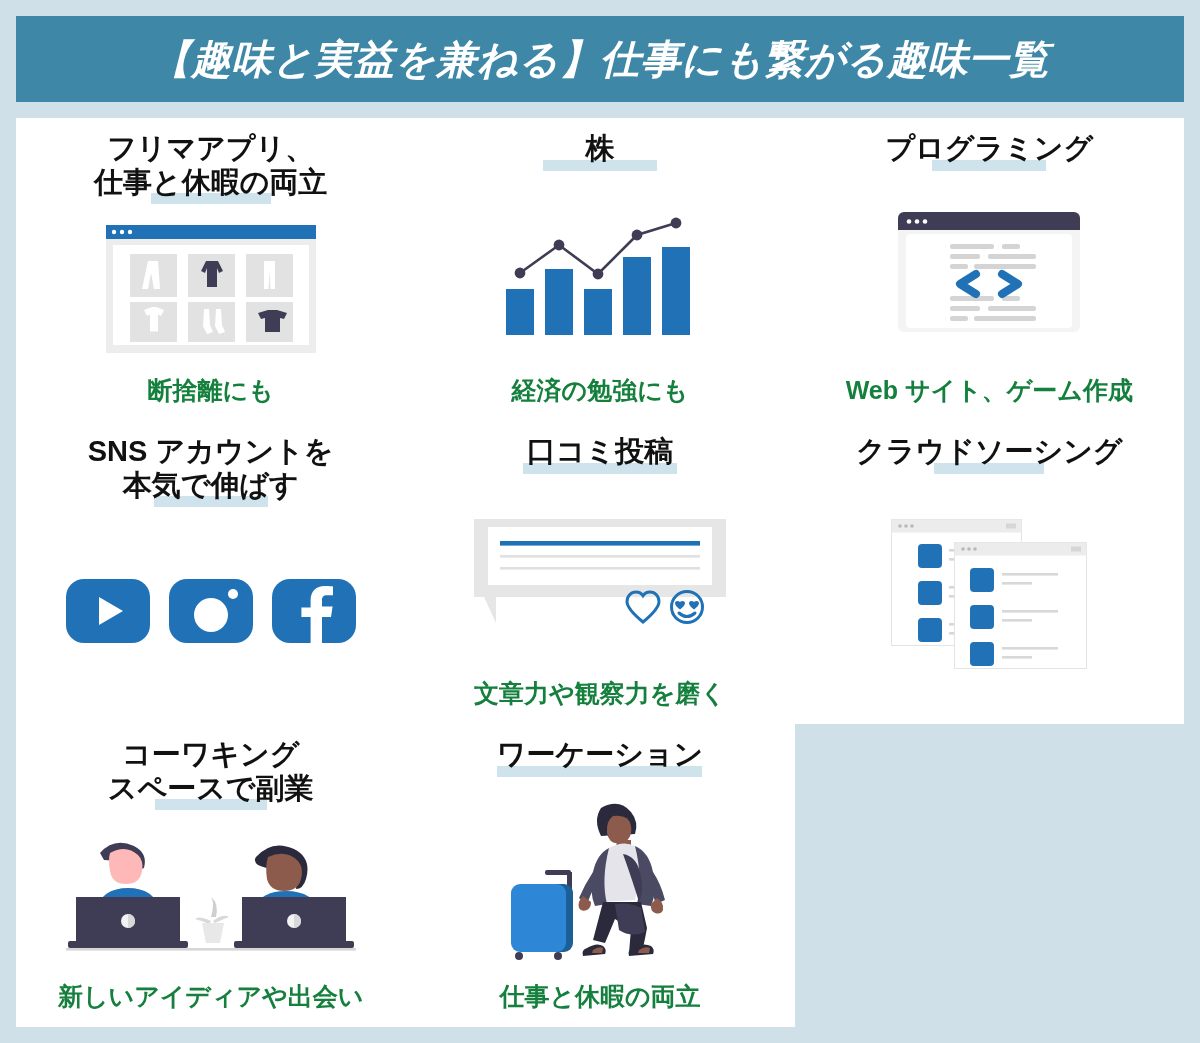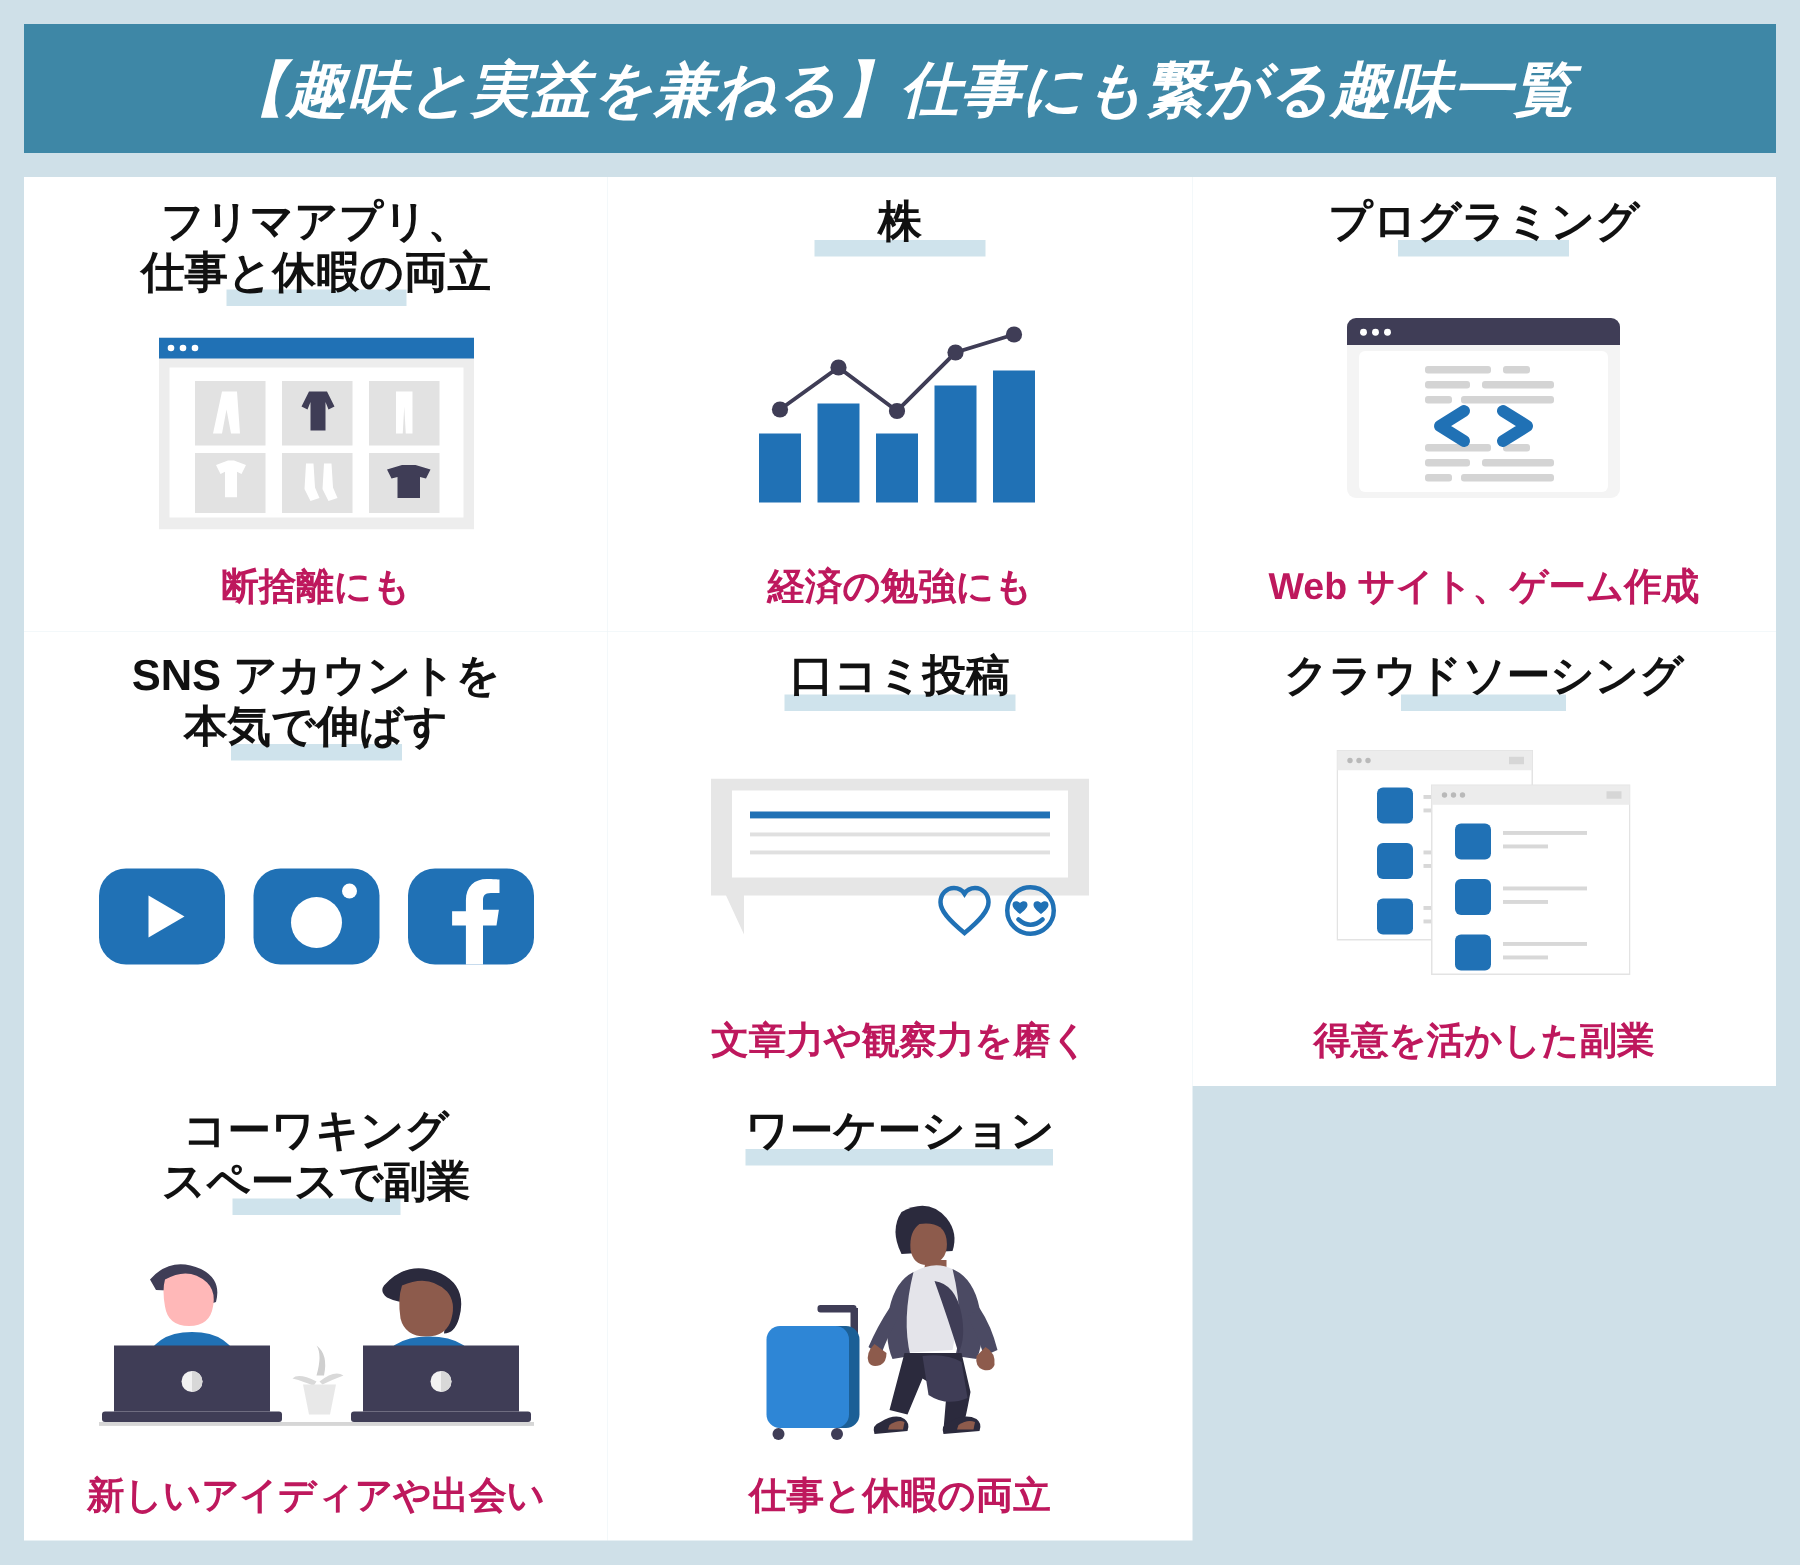--- a/index.html
+++ b/index.html
@@ -33,21 +33,21 @@
   .card-title{
     font-size:29px;font-weight:bold;color:#111;text-align:center;
     line-height:1.16;position:relative;z-index:2;
   }
   .card-title .ln{display:block;}
   .hl{
     height:11px;background:#cfe3ec;margin:-6px auto 0;z-index:1;position:relative;
   }
   .art{flex:1;display:flex;align-items:center;justify-content:center;width:100%;}
   .card-caption{
-    font-size:25px;font-weight:bold;color:#be185d;text-align:center;
+    font-size:25px;font-weight:bold;color:#15803d;text-align:center;
     padding-bottom:4px;white-space:nowrap;
   }
   svg{display:block;}
 </style>
 </head>
 <body>
 
 <div class="page">
 
   <div class="header">
@@ -232,21 +232,20 @@
               <rect x="48" y="40" width="30" height="2.6" fill="#d8d8d8"></rect>
             <rect x="16" y="63" width="24" height="24" rx="4" fill="#2071b5"></rect>
             <rect x="48" y="68" width="56" height="2.6" fill="#d8d8d8"></rect>
               <rect x="48" y="77" width="30" height="2.6" fill="#d8d8d8"></rect>
             <rect x="16" y="100" width="24" height="24" rx="4" fill="#2071b5"></rect>
             <rect x="48" y="105" width="56" height="2.6" fill="#d8d8d8"></rect>
               <rect x="48" y="114" width="30" height="2.6" fill="#d8d8d8"></rect>
           </g>
         </svg>
       </div>
-      <div class="card-caption">得意を活かした副業</div>
     </div>
 
     <div class="card">
       <div class="card-title">
         <span class="ln">コーワキング</span>
         <span class="ln">スペースで副業</span>
       </div>
       <div class="hl" style="width:112px"></div>
       <div class="art">
         <svg width="290" height="120" viewBox="0 0 290 120">

